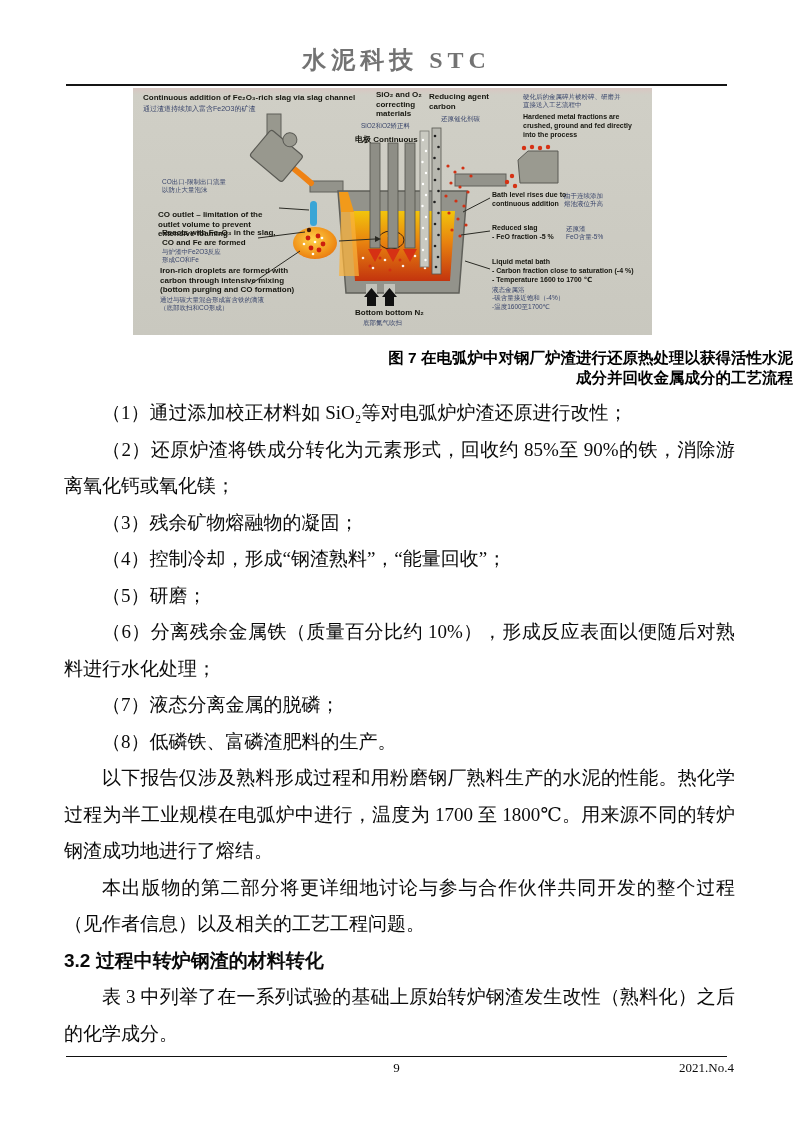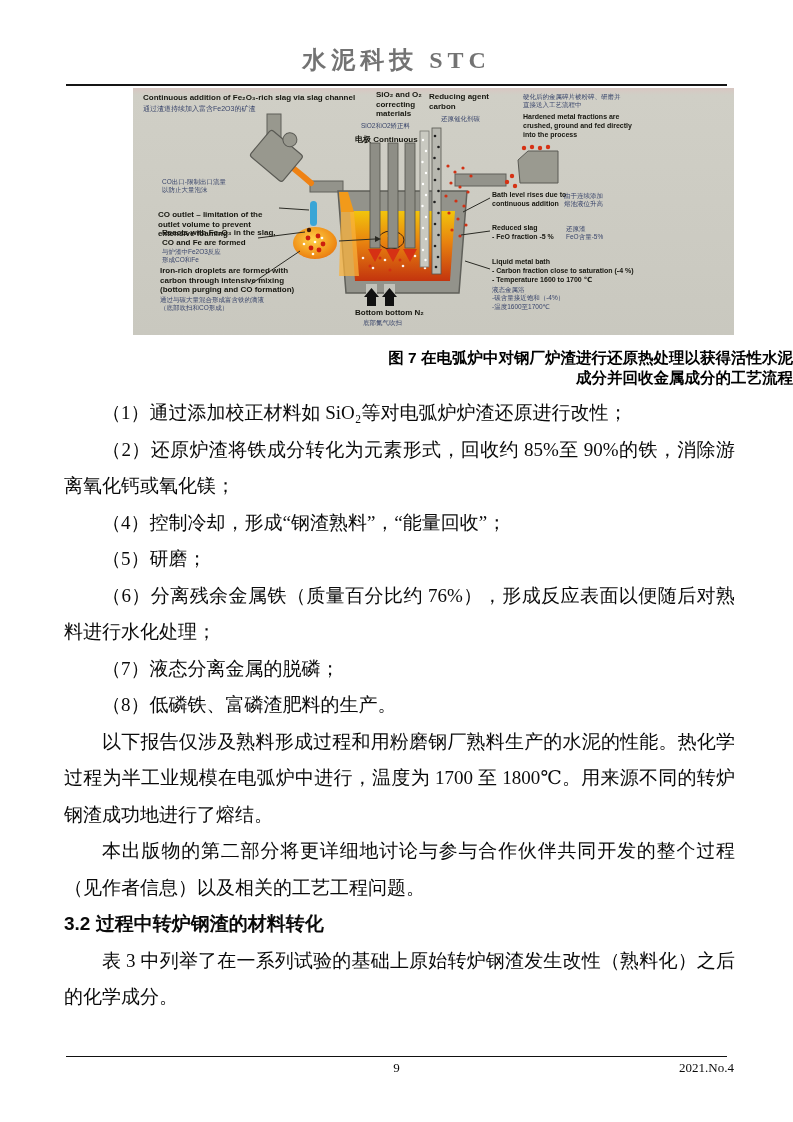--- a/index.html
+++ b/index.html
@@ -3,21 +3,21 @@
 <meta charset="utf-8">
 <style>
   html,body{margin:0;padding:0;background:#e8e8e8;}
   .page{position:relative;width:793px;height:1122px;background:#ffffff;margin:0 auto;
         font-family:"Liberation Serif","DejaVu Serif",serif;color:#0a0a0a;overflow:hidden;}
   
   .journal-title{position:absolute;top:44px;left:0;width:100%;text-align:center;
         font-size:24px;font-weight:600;letter-spacing:5px;color:#737373;}
   .header-rule{position:absolute;top:84px;left:66px;width:661px;border-top:2.5px solid #151515;}
   
-  .fig-canvas{position:absolute;top:88px;left:133px;width:601px;height:247px;
+  .fig-canvas{position:absolute;top:88px;left:133px;width:519px;height:247px;
         background:linear-gradient(180deg,#d8c7c2 0,#d0cfc6 7px,#cccbc2 60%,#c9c8bf 100%);}
   .fig-canvas svg{position:absolute;top:0;left:0;}
   .lbl{position:absolute;white-space:pre-line;z-index:3;}
   .en{font:bold 8px/1.2 "Liberation Sans","DejaVu Sans",sans-serif;color:#16160f;}
   .en-sm{font:bold 7px/1.25 "Liberation Sans","DejaVu Sans",sans-serif;color:#16160f;}
   .zh{font:6.5px/1.3 "Liberation Sans","DejaVu Sans",sans-serif;color:#39456b;}
   .zh-lg{font:7px/1.3 "Liberation Sans","DejaVu Sans",sans-serif;color:#39456b;}
   .fig-caption{position:absolute;top:348px;left:0;width:100%;text-align:right;
         font:bold 15.5px/20px "Liberation Sans","DejaVu Sans",sans-serif;color:#000;}
   
@@ -244,23 +244,24 @@
   </div>
 
   <div class="fig-caption">
     <div>图 7 在电弧炉中对钢厂炉渣进行还原热处理以获得活性水泥</div>
     <div>成分并回收金属成分的工艺流程</div>
   </div>
 
   <div class="body-text">
     <p>（1）通过添加校正材料如 SiO₂等对电弧炉炉渣还原进行改性；</p>
     <p>（2）还原炉渣将铁成分转化为元素形式，回收约 85%至 90%的铁，消除游离氧化钙或氧化镁；</p>
+    <p>（3）残余矿物熔融物的凝固；</p>
     <p>（4）控制冷却，形成“钢渣熟料”，“能量回收”；</p>
     <p>（5）研磨；</p>
-    <p>（6）分离残余金属铁（质量百分比约 76%），形成反应表面以便随后对熟料进行水化处理；</p>
+    <p>（6）分离残余金属铁（质量百分比约 10%），形成反应表面以便随后对熟料进行水化处理；</p>
     <p>（7）液态分离金属的脱磷；</p>
     <p>（8）低磷铁、富磷渣肥料的生产。</p>
     <p>以下报告仅涉及熟料形成过程和用粉磨钢厂熟料生产的水泥的性能。热化学过程为半工业规模在电弧炉中进行，温度为 1700 至 1800℃。用来源不同的转炉钢渣成功地进行了熔结。</p>
     <p>本出版物的第二部分将更详细地讨论与参与合作伙伴共同开发的整个过程（见作者信息）以及相关的工艺工程问题。</p>
     <h2>3.2 过程中转炉钢渣的材料转化</h2>
     <p>表 3 中列举了在一系列试验的基础上原始转炉钢渣发生改性（熟料化）之后的化学成分。</p>
   </div>
 
   <div class="footer-rule"></div>
   <div class="page-number">9</div>

